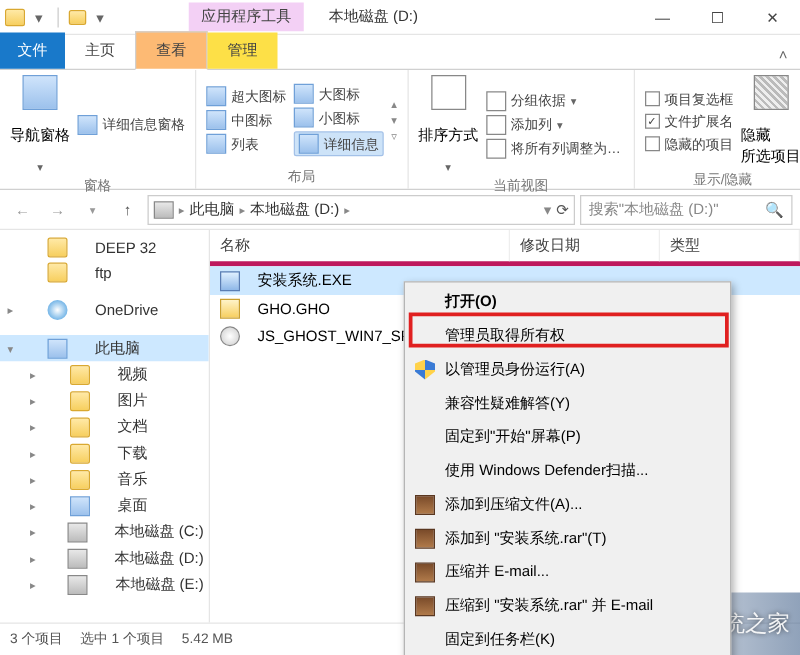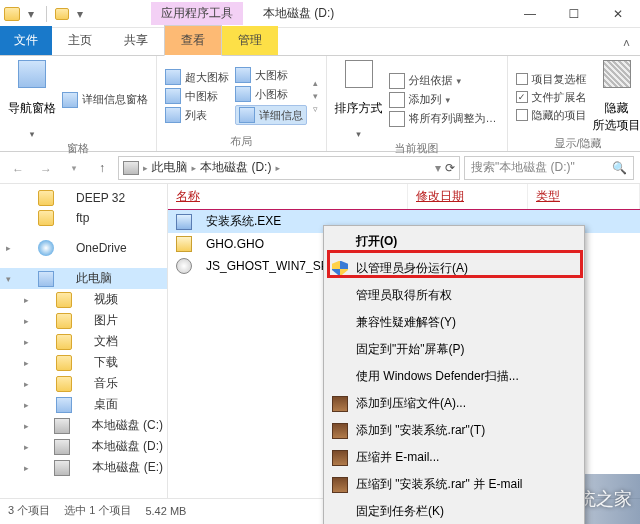--- a/index.html
+++ b/index.html
@@ -43,21 +43,21 @@
 
 .workspace { display: flex; height: 314px; }
 .tree { width: 168px; border-right: 1px solid #e5e5e5; overflow-y: auto; padding: 4px 0; }
 .tree-item { display: flex; align-items: center; gap: 22px; padding: 2px 4px 2px 20px; font-size: 12px; color: #333; white-space: nowrap; }
 .tree-item.lvl2 { padding-left: 38px; }
 .tree-item.selected { background: #cde8ff; }
 .tree-item .exp { width: 10px; color: #888; font-size: 9px; margin-left: -14px; }
 .tree-item .ticon { width: 16px; height: 16px; flex-shrink: 0; }
 
 .files { flex: 1; display: flex; flex-direction: column; }
-.col-headers { display: flex; border-bottom: 1px solid #be185d; font-size: 12px; color: #b91c1c; text-decoration: underline; }
+.col-headers { display: flex; border-bottom: 4px solid #be185d; font-size: 12px; color: #404040; }
 .col-h { padding: 4px 8px; border-right: 1px solid #eee; }
 .file-list { flex: 1; }
 .file-row { display: flex; align-items: center; padding: 3px 8px; gap: 14px; font-size: 12px; }
 .file-row.selected { background: #cde8ff; }
 .file-row .ficon { width: 16px; height: 16px; flex-shrink: 0; }
 
 .statusbar { height: 24px; border-top: 1px solid #e5e5e5; display: flex; align-items: center; padding: 0 8px; font-size: 11px; color: #555; gap: 14px; }
 
 .context-menu { position: absolute; left: 323px; top: 225px; width: 262px; background: #f0f0f0; border: 1px solid #b5b5b5; box-shadow: 2px 2px 6px rgba(0,0,0,.3); padding: 2px; z-index: 100; }
 .cm-item { display: flex; align-items: center; padding: 5px 8px 5px 30px; font-size: 12px; position: relative; }
@@ -98,21 +98,20 @@
   <div class="win-controls">
     <div class="win-btn">—</div>
     <div class="win-btn">☐</div>
     <div class="win-btn close">✕</div>
   </div>
 </div>
 
 <div class="tabs">
   <div class="file-tab">文件</div>
   <div class="tab">主页</div>
-  <div class="tab">共享</div>
   <div class="tab active">查看</div>
   <div class="tab contextual">管理</div>
   <div class="collapse-btn">˄</div>
 </div>
 
 <div class="ribbon">
   <div class="rgroup">
     <div class="rgroup-body">
       <div class="big-btn">
         <div class="ico ico-pane"></div>
@@ -206,21 +205,21 @@
             <span class="chk">✓</span>
             <span>文件扩展名</span>
           </div>
         <div class="small-item">
             <span class="chk"></span>
             <span>隐藏的项目</span>
           </div>
       </div>
       <div class="big-btn">
         <div class="ico ico-hide"></div>
-        <span style="text-align:center;white-space:pre">隐藏
+        <span style="white-space:pre">隐藏
 所选项目</span>
       </div>
     </div>
     <div class="rgroup-label">显示/隐藏</div>
   </div>
 
 </div>
 
 <div class="navbar">
   <div class="nav-arrow">←</div>
@@ -339,27 +338,27 @@
   <span>3 个项目</span>
   <span>选中 1 个项目</span>
   <span>5.42 MB</span>
 </div>
 
 <div class="context-menu">
   <div class="cm-item bold">
       <span>打开(O)</span>
     </div>
   <div class="cm-item">
+      <span>管理员取得所有权</span>
+    </div>
+  <div class="cm-item">
       <div class="cm-icon ico-shield"></div>
       <span>以管理员身份运行(A)</span>
     </div>
   <div class="cm-item">
-      <span>管理员取得所有权</span>
-    </div>
-  <div class="cm-item">
       <span>兼容性疑难解答(Y)</span>
     </div>
   <div class="cm-item">
       <span>固定到"开始"屏幕(P)</span>
     </div>
   <div class="cm-item">
       <span>使用 Windows Defender扫描...</span>
     </div>
   <div class="cm-item">
       <div class="cm-icon ico-rar"></div>

